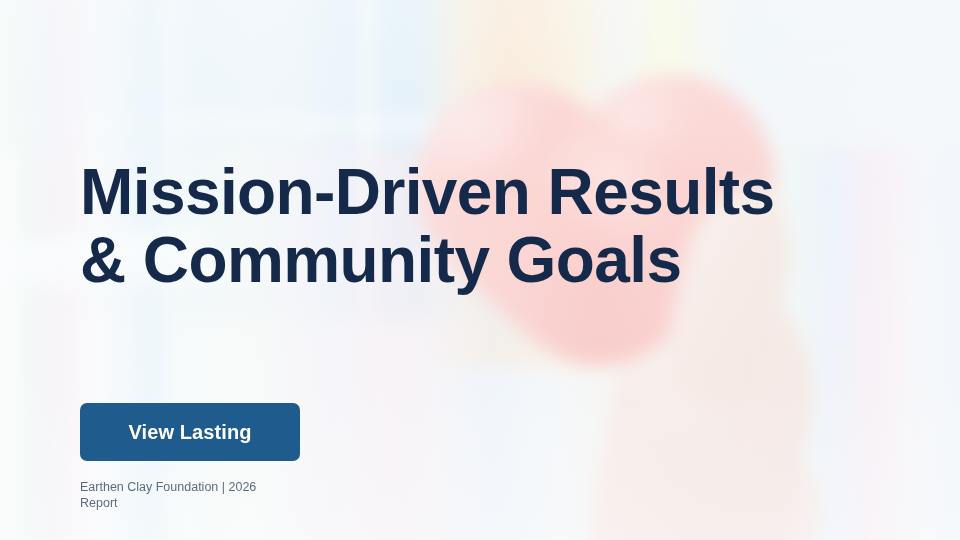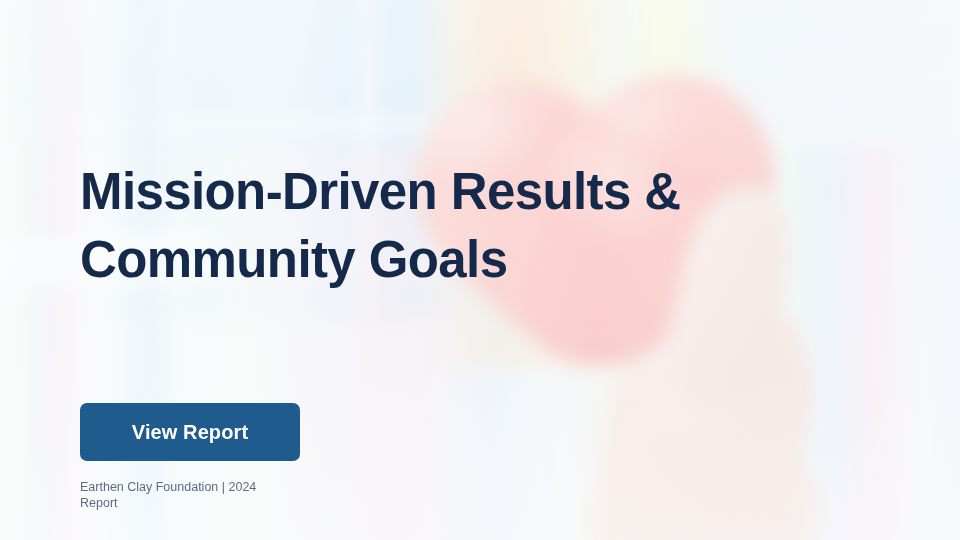--- a/index.html
+++ b/index.html
@@ -200,21 +200,21 @@
     position: absolute;
     left: 80px; top: 0;
     width: 800px; height: 540px;
   }
 
   .hero-title {
     position: absolute;
     top: 158px; left: 0;
     width: 720px;
     margin: 0;
-    font-size: 51px;
+    font-size: 64px;
     font-weight: bold;
     line-height: 68px;
     letter-spacing: -0.6px;
     color: #15294a;
   }
 
   .hero-subtitle {
     position: absolute;
     top: 310px; left: 0;
     width: 700px;
@@ -287,18 +287,18 @@
     <div class="thumb"></div>
   </div>
 
   <div class="veil"></div>
 
   <div class="content">
 
     <h1 class="hero-title">Mission-Driven Results &amp; Community Goals</h1>
 
 
-    <button class="cta-button">View Report</button>
-
-    <p class="footer-note">Earthen Clay Foundation | 2024 Report</p>
+    <button class="cta-button">View Lasting</button>
+
+    <p class="footer-note">Earthen Clay Foundation | 2026 Report</p>
 
   </div>
 </div>
 
 </body></html>

